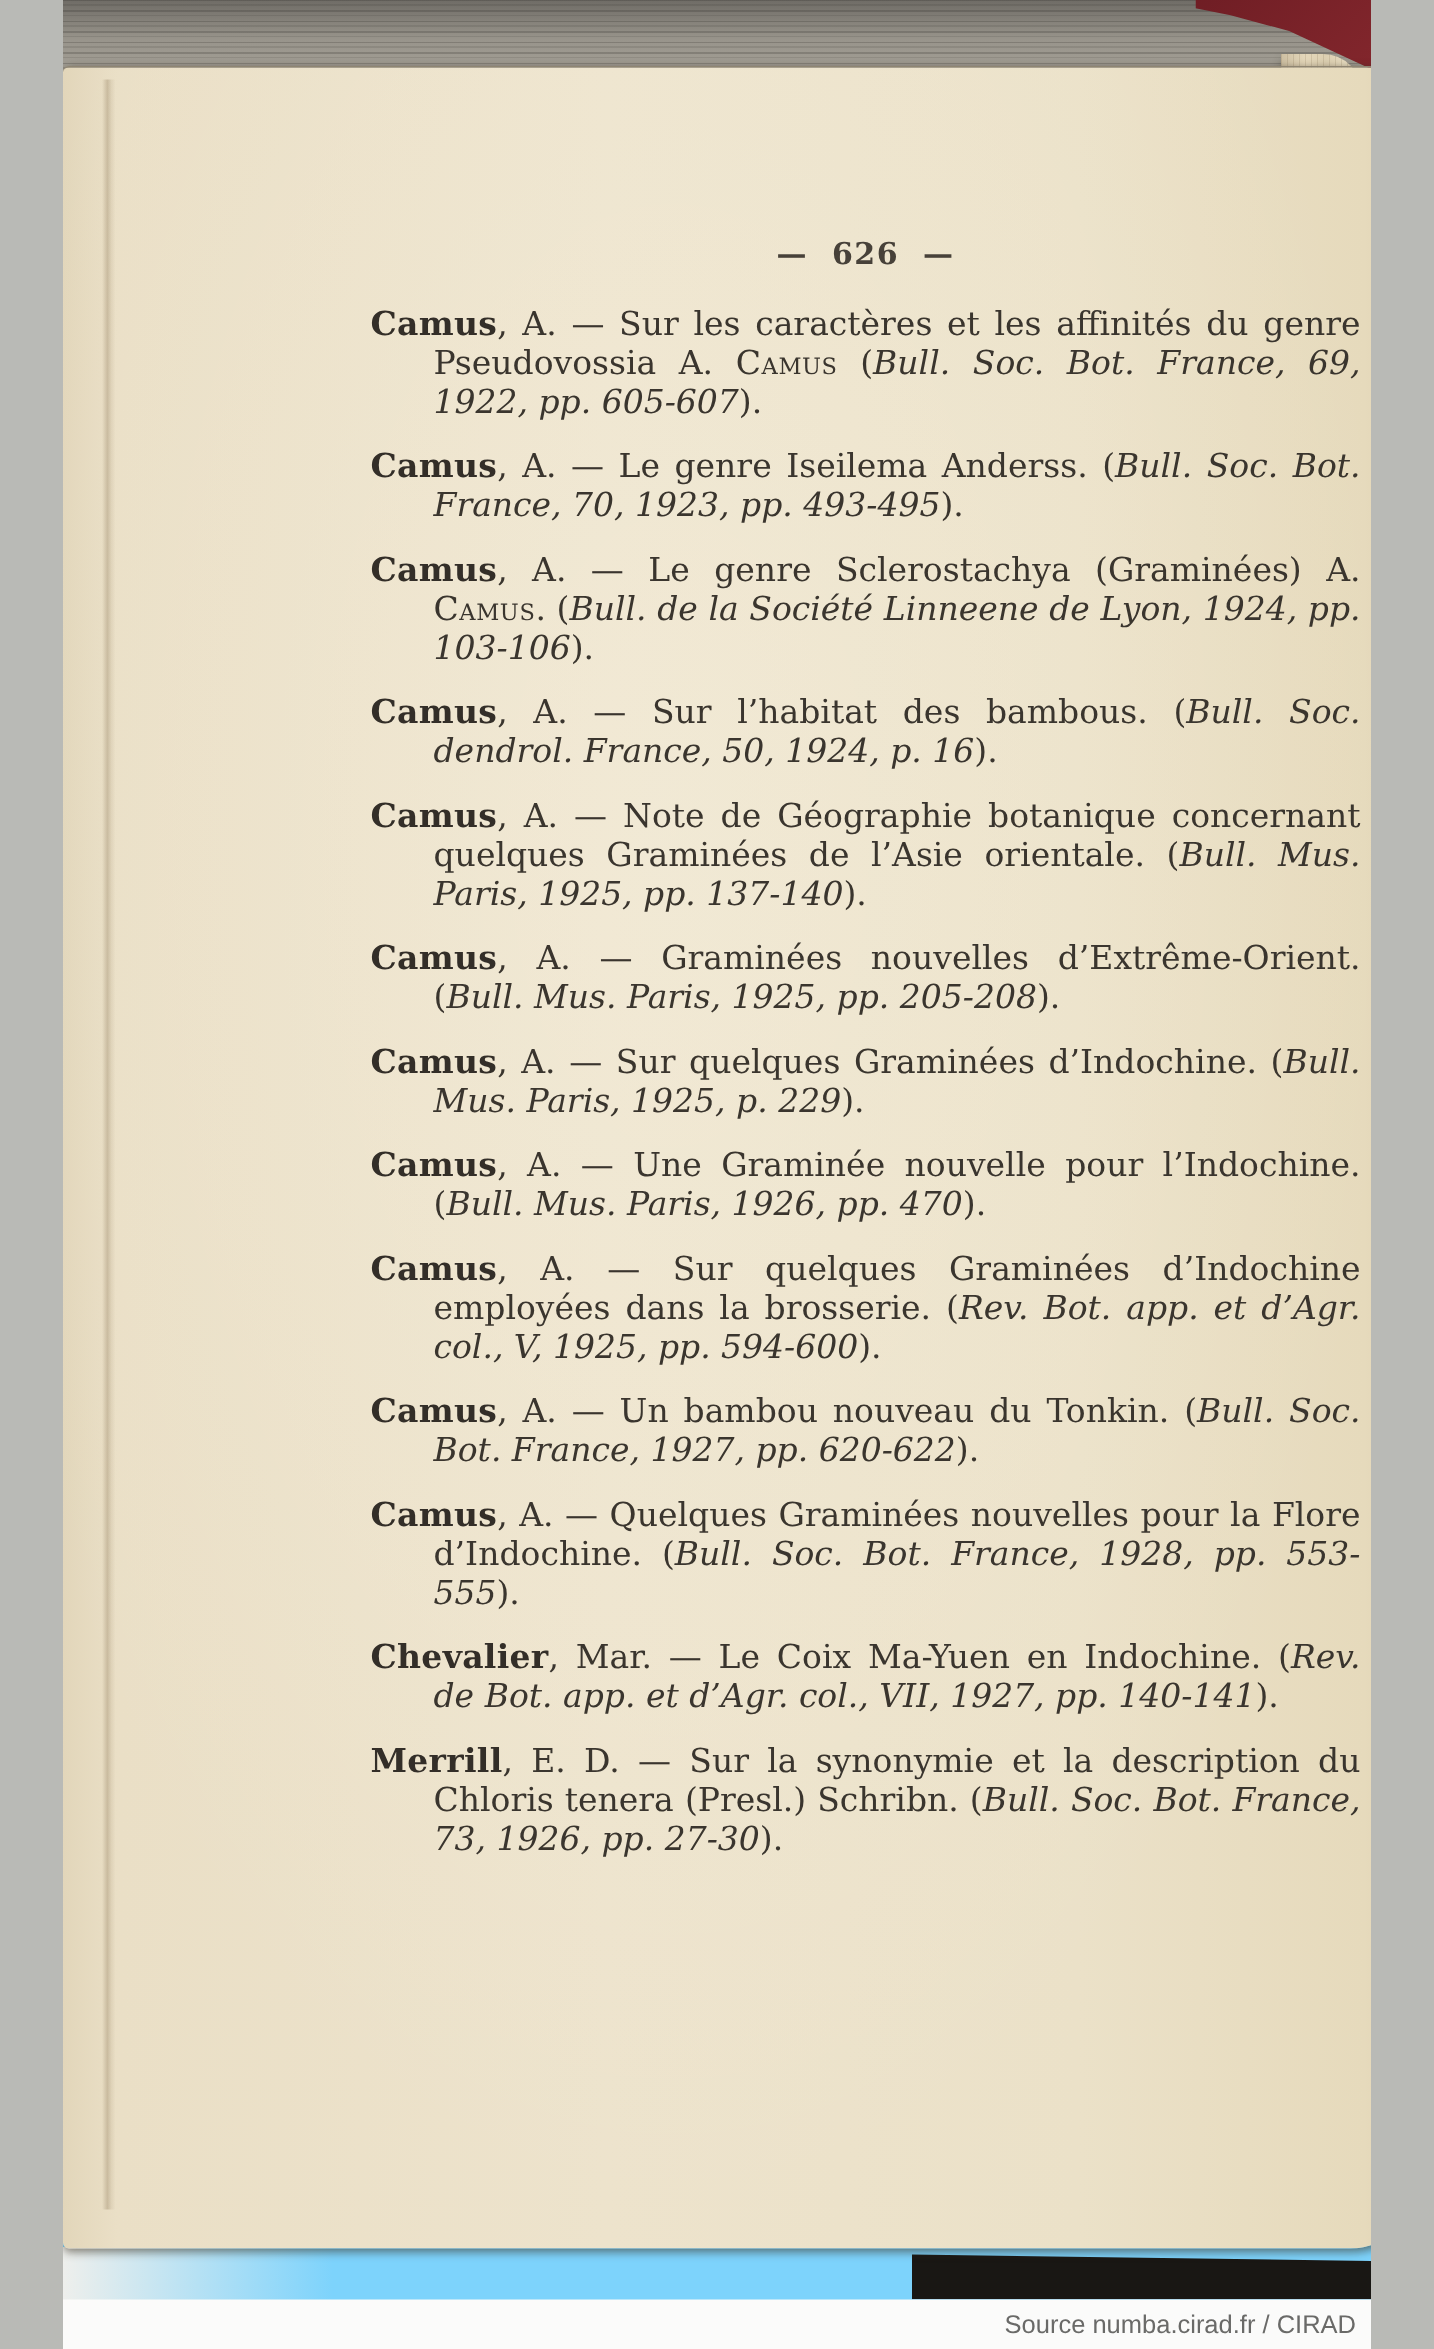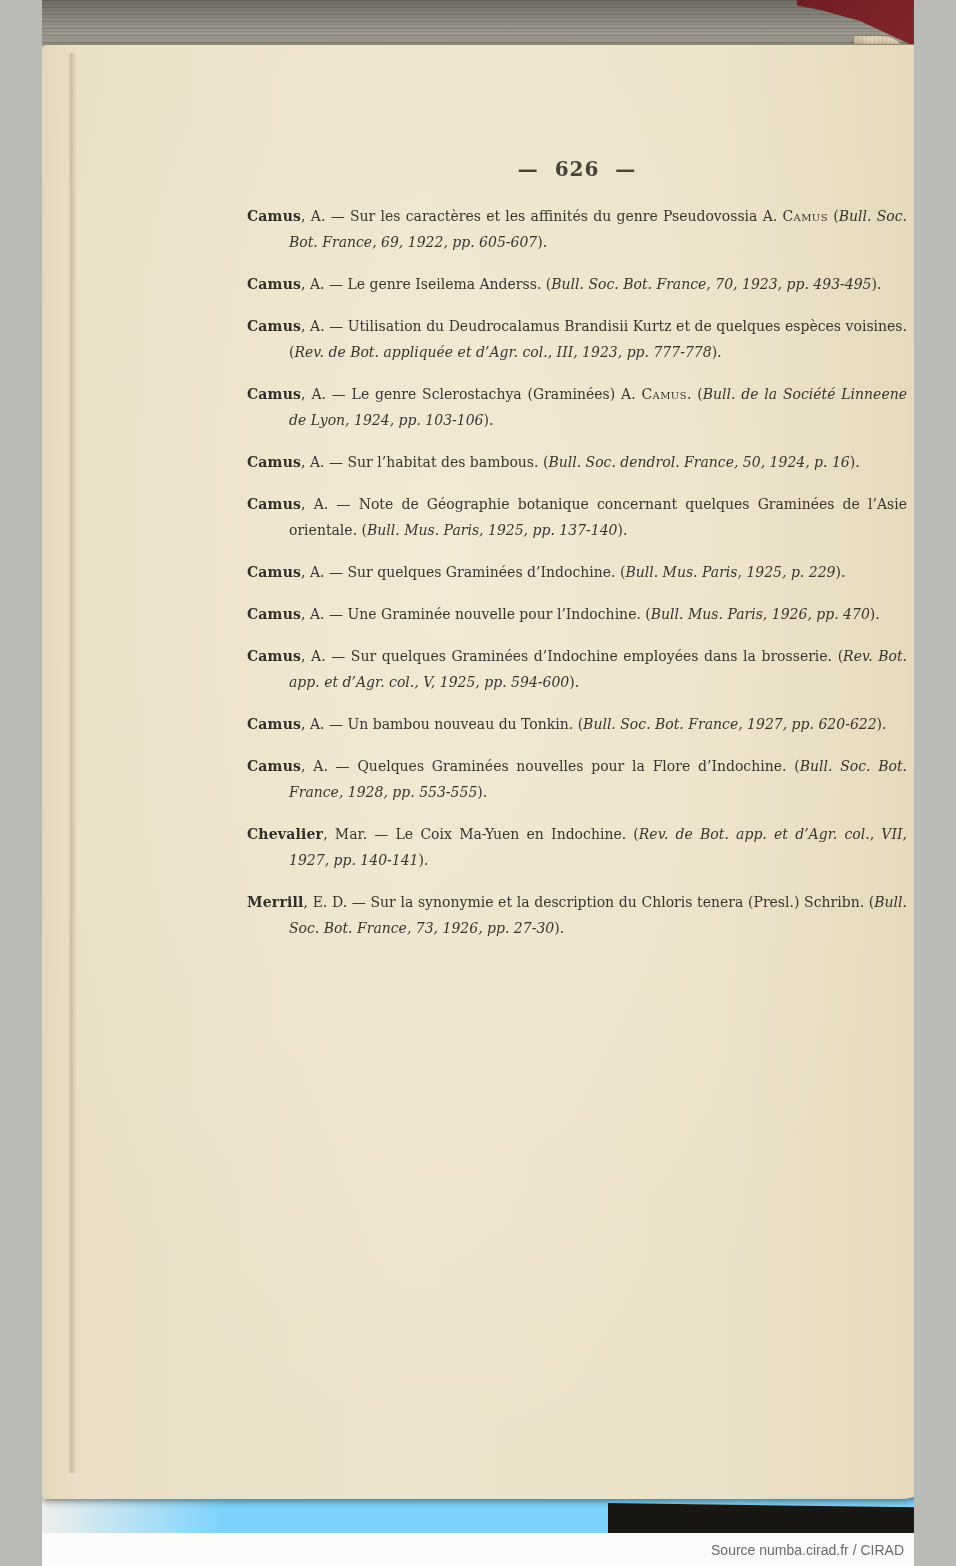--- a/index.html
+++ b/index.html
@@ -59,29 +59,29 @@
   }
   .content{
     position:relative;padding:112px 39px 0 205px;
   }
   .page-header{
     text-align:center;font-size:20px;font-weight:600;letter-spacing:1px;
     word-spacing:8px;color:#474139;margin:0 0 22px 0;
   }
   .entry{
     margin:0 0 16px 0;padding-left:42px;text-indent:-42px;
-    font-size:14px;line-height:26px;text-align:justify;color:#3a352e;
+    font-size:22px;line-height:26px;text-align:justify;color:#3a352e;
   }
   .seg-bold{font-weight:700;letter-spacing:.2px;color:#332e28;}
   .seg-italic{font-style:italic;}
   .seg-smallcaps{font-variant:small-caps;letter-spacing:.4px;}
   .footer-bar{
     position:absolute;left:0;right:0;bottom:0;height:33px;background:#fbfbfa;
     display:flex;align-items:center;justify-content:flex-end;padding-right:10px;box-sizing:border-box;
-    font-family:"Liberation Sans","DejaVu Sans",sans-serif;font-size:14px;color:#6a6a68;
+    font-family:"Liberation Sans","DejaVu Sans",sans-serif;font-size:17px;color:#6a6a68;
   }
 </style>
 </head>
 <body>
 
 <div id="scan-root">
   <div class="book-top"></div>
   <div class="cover-corner"></div>
   <div class="fore-edge"></div>
   <div class="black-corner"></div>
@@ -91,24 +91,24 @@
     <div class="crease"></div>
     <div class="content">
       <div class="page-header">
         <span>—</span>
         <span class="pgnum">626</span>
         <span>—</span>
       </div>
       <div class="biblio">
           <p class="entry"><b class="seg-bold">Camus</b><span class="seg-plain">, A. — Sur les caractères et les affinités du genre Pseudovossia A. </span><span class="seg-smallcaps">Camus</span><span class="seg-plain"> (</span><i class="seg-italic">Bull. Soc. Bot. France, 69, 1922, pp. 605-607</i><span class="seg-plain">).</span></p>
           <p class="entry"><b class="seg-bold">Camus</b><span class="seg-plain">, A. — Le genre Iseilema Anderss. (</span><i class="seg-italic">Bull. Soc. Bot. France, 70, 1923, pp. 493-495</i><span class="seg-plain">).</span></p>
-          <p class="entry"><b class="seg-bold">Camus</b><span class="seg-plain">, A. — Utilisation du Deudrocalamus Brandisii Kurtz et de quelques espèces voisines. (</span><i class="seg-italic">Rev. de Bot. appliquée et d’Agr. col., III, 1923, pp. 777-778</i><span class="seg-plain">).</span></p>
           <p class="entry"><b class="seg-bold">Camus</b><span class="seg-plain">, A. — Le genre Sclerostachya (Graminées) A. </span><span class="seg-smallcaps">Camus</span><span class="seg-plain">. (</span><i class="seg-italic">Bull. de la Société Linneene de Lyon, 1924, pp. 103-106</i><span class="seg-plain">).</span></p>
           <p class="entry"><b class="seg-bold">Camus</b><span class="seg-plain">, A. — Sur l’habitat des bambous. (</span><i class="seg-italic">Bull. Soc. dendrol. France, 50, 1924, p. 16</i><span class="seg-plain">).</span></p>
           <p class="entry"><b class="seg-bold">Camus</b><span class="seg-plain">, A. — Note de Géographie botanique concernant quelques Graminées de l’Asie orientale. (</span><i class="seg-italic">Bull. Mus. Paris, 1925, pp. 137-140</i><span class="seg-plain">).</span></p>
+          <p class="entry"><b class="seg-bold">Camus</b><span class="seg-plain">, A. — Graminées nouvelles d’Extrême-Orient. (</span><i class="seg-italic">Bull. Mus. Paris, 1925, pp. 205-208</i><span class="seg-plain">).</span></p>
           <p class="entry"><b class="seg-bold">Camus</b><span class="seg-plain">, A. — Sur quelques Graminées d’Indochine. (</span><i class="seg-italic">Bull. Mus. Paris, 1925, p. 229</i><span class="seg-plain">).</span></p>
           <p class="entry"><b class="seg-bold">Camus</b><span class="seg-plain">, A. — Une Graminée nouvelle pour l’Indochine. (</span><i class="seg-italic">Bull. Mus. Paris, 1926, pp. 470</i><span class="seg-plain">).</span></p>
           <p class="entry"><b class="seg-bold">Camus</b><span class="seg-plain">, A. — Sur quelques Graminées d’Indochine employées dans la brosserie. (</span><i class="seg-italic">Rev. Bot. app. et d’Agr. col., V, 1925, pp. 594-600</i><span class="seg-plain">).</span></p>
           <p class="entry"><b class="seg-bold">Camus</b><span class="seg-plain">, A. — Un bambou nouveau du Tonkin. (</span><i class="seg-italic">Bull. Soc. Bot. France, 1927, pp. 620-622</i><span class="seg-plain">).</span></p>
           <p class="entry"><b class="seg-bold">Camus</b><span class="seg-plain">, A. — Quelques Graminées nouvelles pour la Flore d’Indochine. (</span><i class="seg-italic">Bull. Soc. Bot. France, 1928, pp. 553-555</i><span class="seg-plain">).</span></p>
           <p class="entry"><b class="seg-bold">Chevalier</b><span class="seg-plain">, Mar. — Le Coix Ma-Yuen en Indochine. (</span><i class="seg-italic">Rev. de Bot. app. et d’Agr. col., VII, 1927, pp. 140-141</i><span class="seg-plain">).</span></p>
           <p class="entry"><b class="seg-bold">Merrill</b><span class="seg-plain">, E. D. — Sur la synonymie et la description du Chloris tenera (Presl.) Schribn. (</span><i class="seg-italic">Bull. Soc. Bot. France, 73, 1926, pp. 27-30</i><span class="seg-plain">).</span></p>
         </div>
     </div>
   </div>

